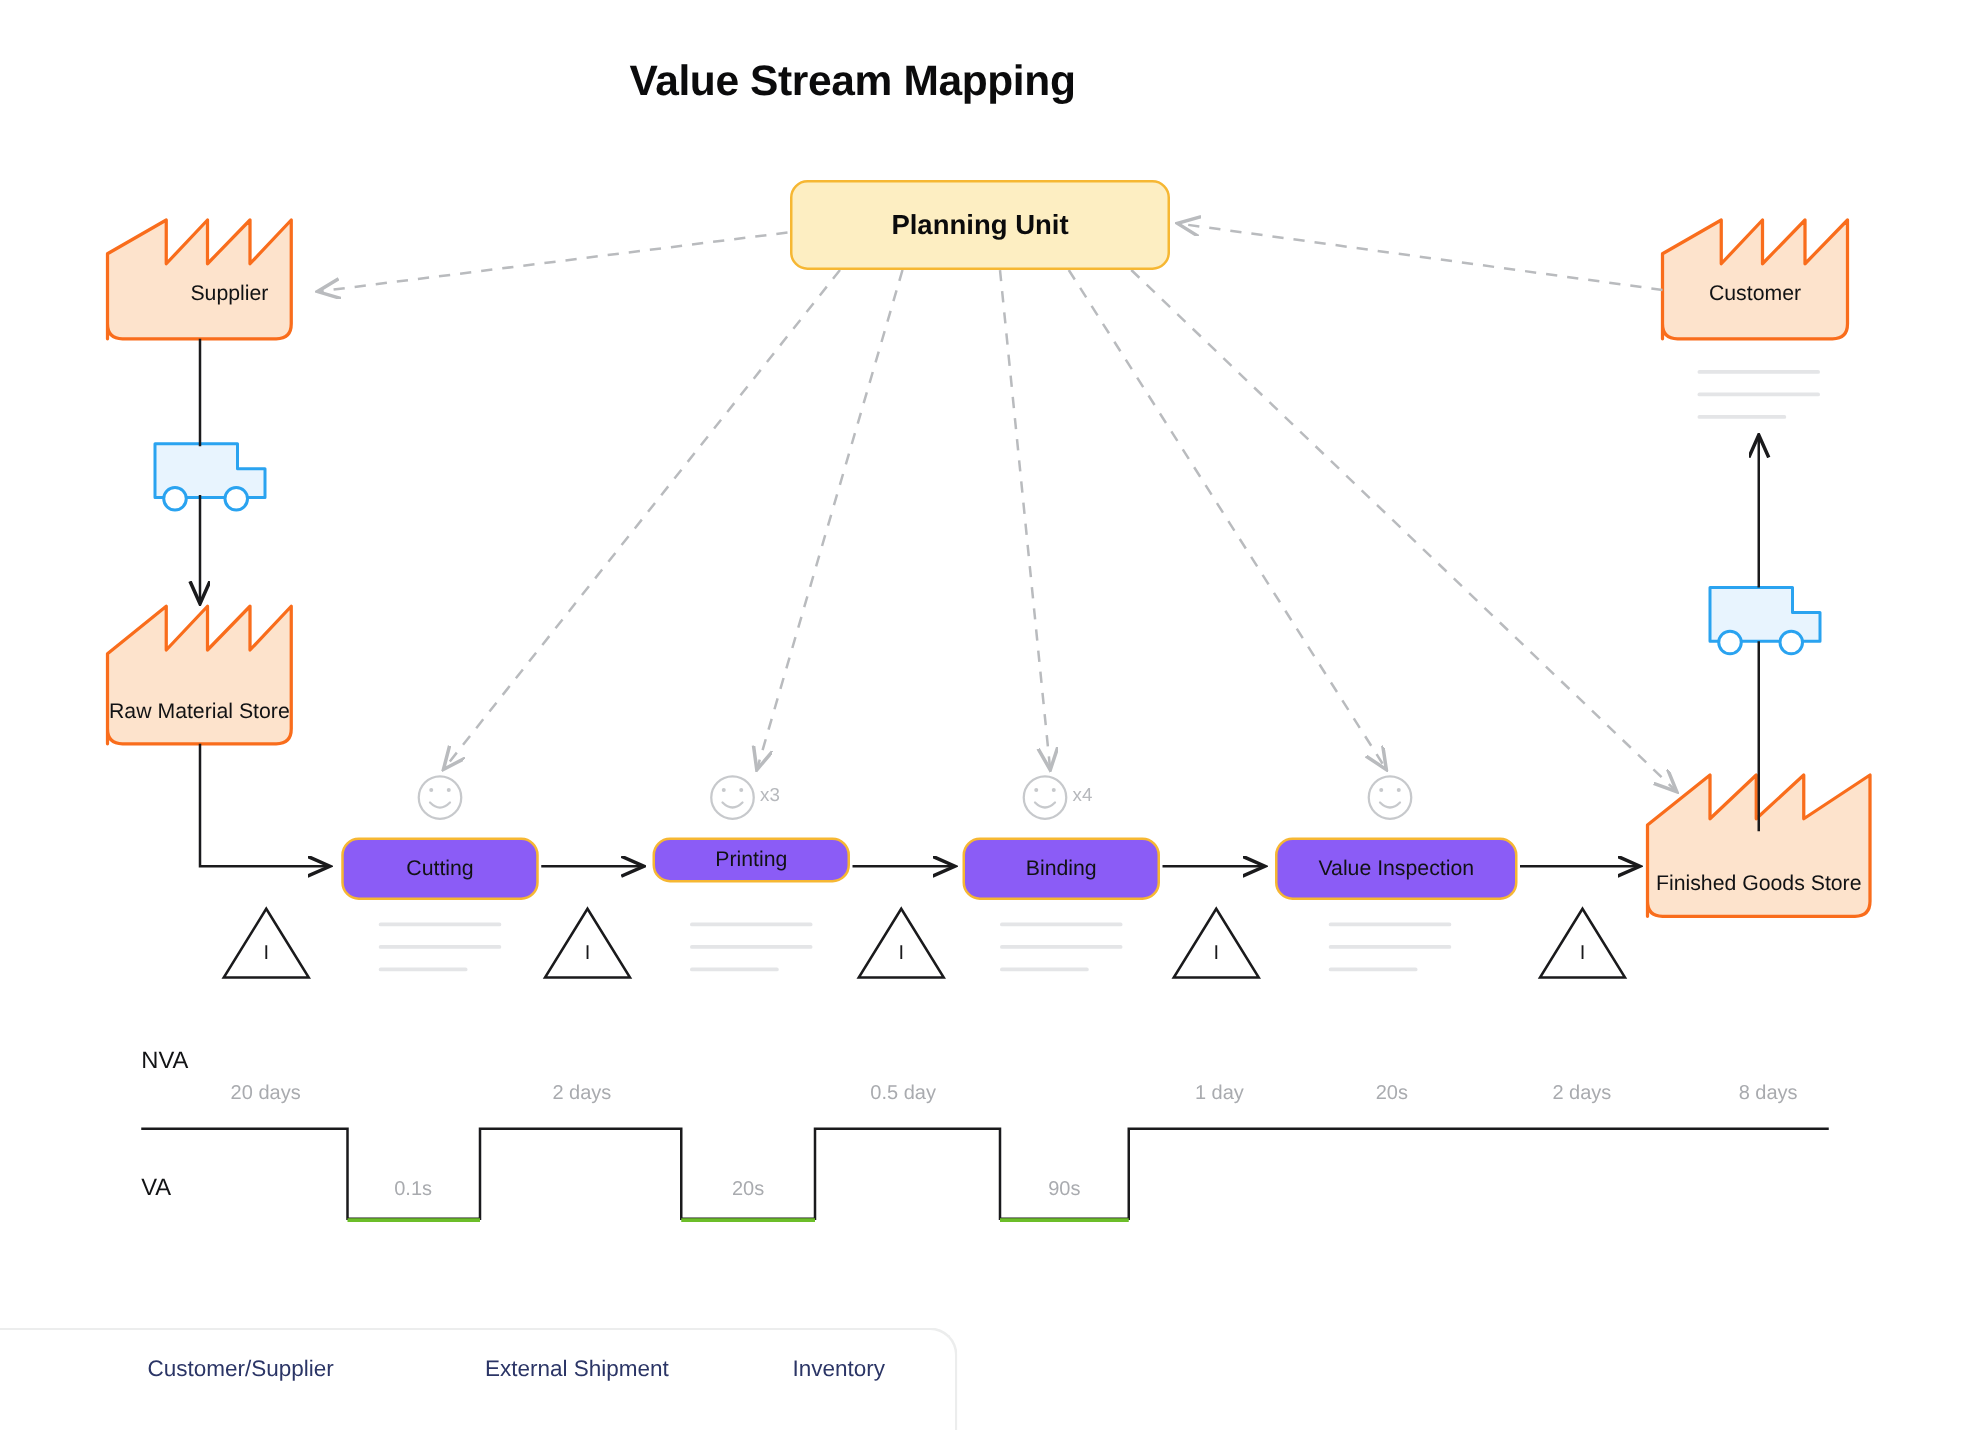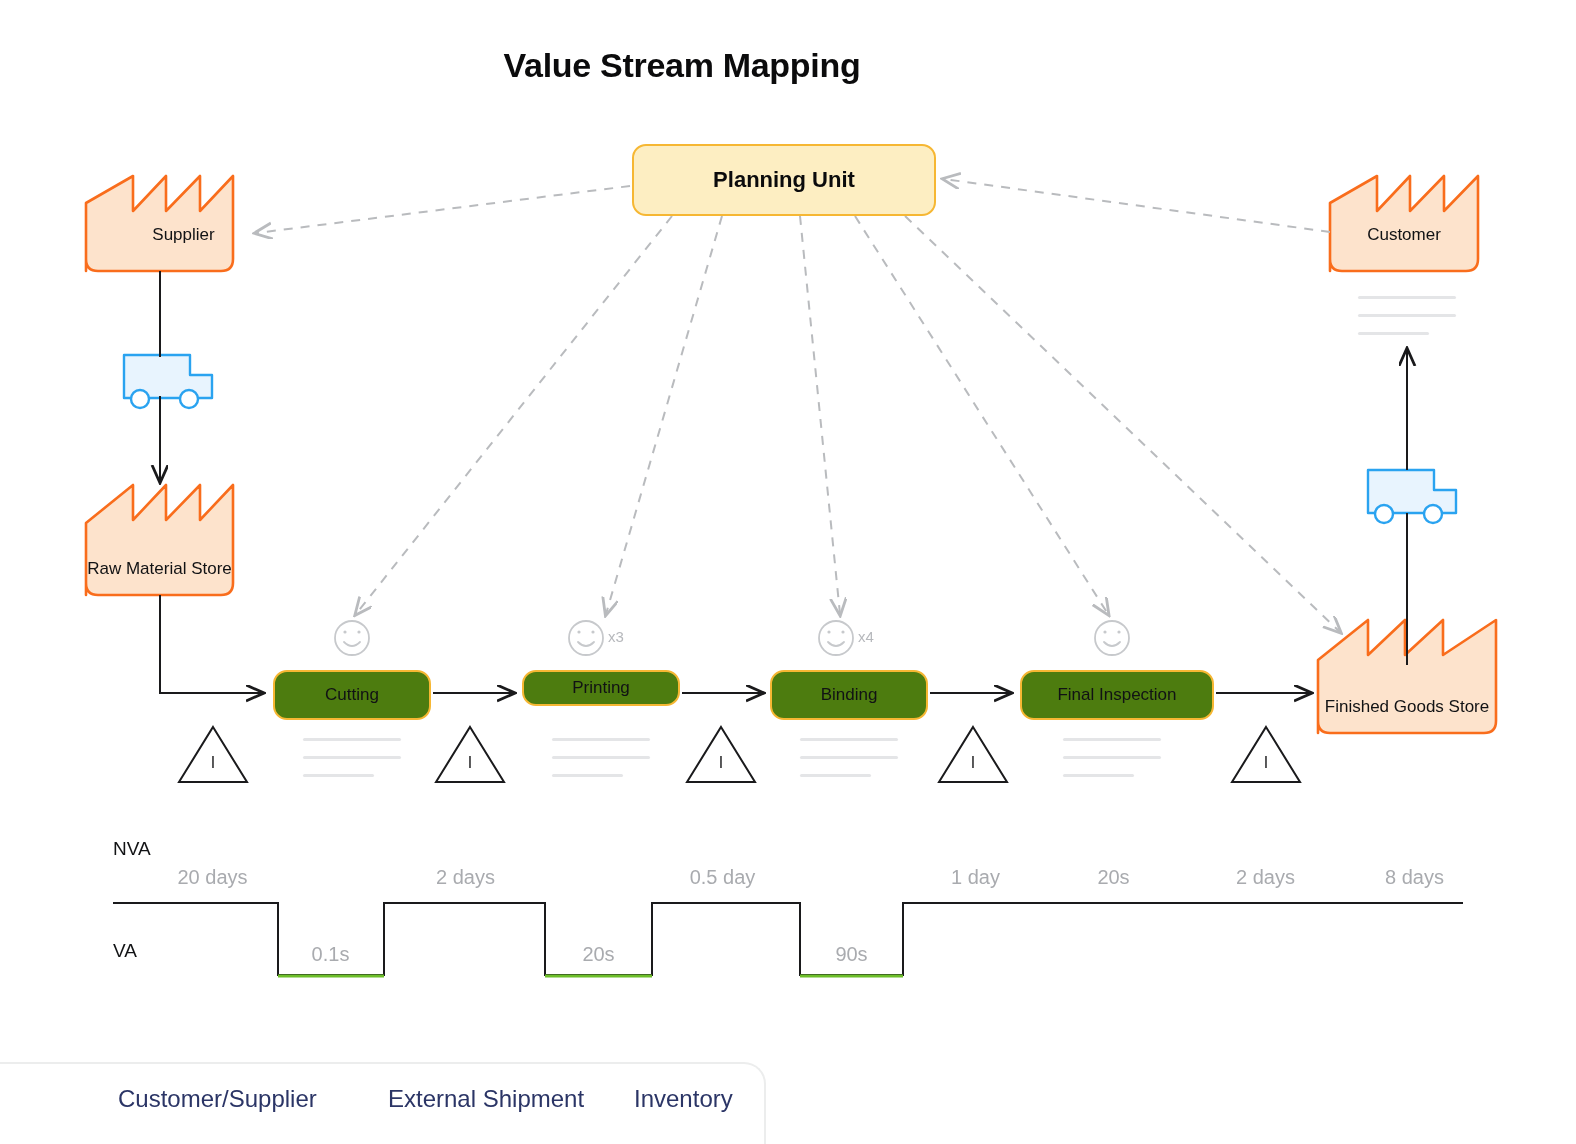--- a/index.html
+++ b/index.html
@@ -53,21 +53,21 @@
     width: 100%;
     text-align: center;
     font-size: 17px;
     color: #111214;
     line-height: 1.35;
   }
 
   
   .process {
     position: absolute;
-    background: #4d7c0f;
+    background: #8b5cf6;
     border: 2px solid #f6b733;
     border-radius: 14px;
     display: flex;
     align-items: center;
     justify-content: center;
     font-size: 17px;
     color: #111214;
     box-sizing: border-box;
   }
   .planning {
@@ -115,21 +115,21 @@
   }
 
   
   .tl-axis-label {
     position: absolute;
     font-size: 19px;
     color: #121315;
   }
   .tl-val {
     position: absolute;
-    font-size: 20px;
+    font-size: 16px;
     color: #a9abaf;
     text-align: center;
     white-space: nowrap;
   }
 
   
   .legend {
     position: absolute;
     left: -14px;
     top: 1062px;
@@ -143,21 +143,21 @@
     box-sizing: border-box;
   }
   .legend-item {
     position: absolute;
     display: flex;
     align-items: center;
     gap: 12px;
     top: 26px;
   }
   .legend-item .ltext {
-    font-size: 24px;
+    font-size: 18px;
     color: #2b3566;
     white-space: nowrap;
   }
 </style>
 </head>
 <body>
 
 <svg id="canvas" viewBox="0 0 1576 1144">
   <defs>
     <marker id="arrowSolid" markerWidth="10" markerHeight="10" refX="8" refY="4" orient="auto">
@@ -291,21 +291,21 @@
   <div class="process" style="left:273px; top:670px; width:158px; height:50px;">
     <span>Cutting</span>
   </div>
   <div class="process" style="left:522px; top:670px; width:158px; height:36px;">
     <span>Printing</span>
   </div>
   <div class="process" style="left:770px; top:670px; width:158px; height:50px;">
     <span>Binding</span>
   </div>
   <div class="process" style="left:1020px; top:670px; width:194px; height:50px;">
-    <span>Final Inspection</span>
+    <span>Value Inspection</span>
   </div>
 
   <div class="operator" style="left:371px; top:628px;">
     <span class="opx"></span>
   </div>
   <div class="operator" style="left:605px; top:628px;">
     <span class="opx">x3</span>
   </div>
   <div class="operator" style="left:855px; top:628px;">
     <span class="opx">x4</span>

